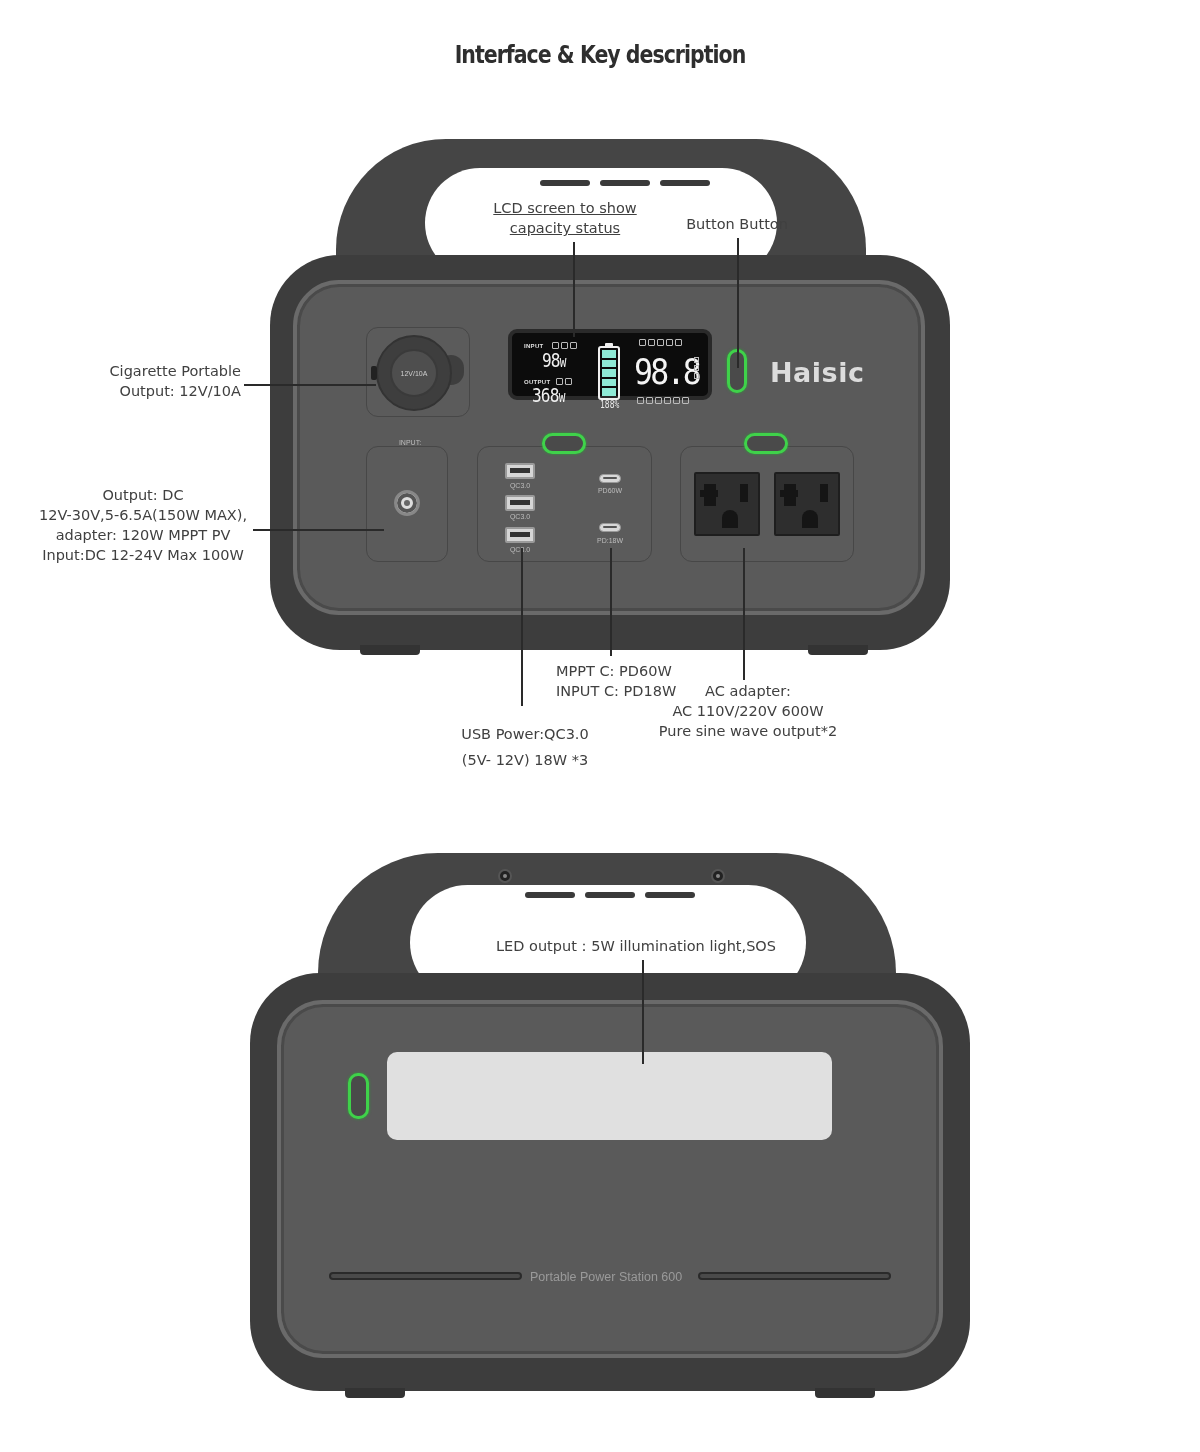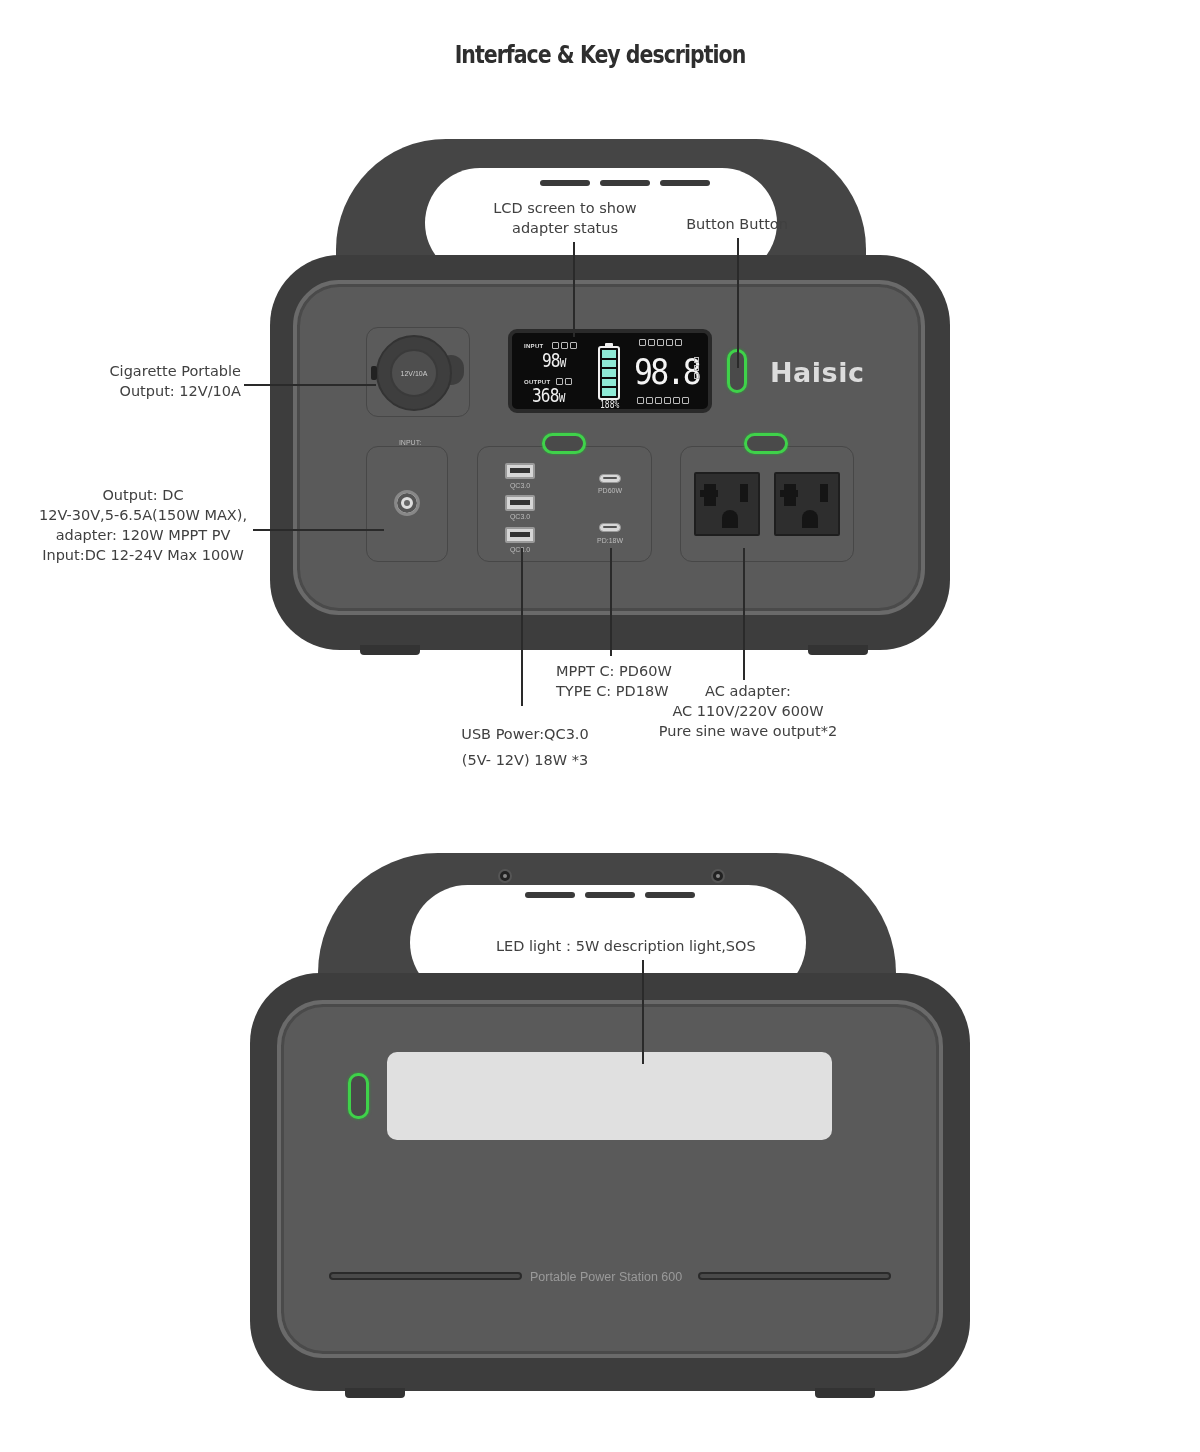--- a/index.html
+++ b/index.html
@@ -174,21 +174,21 @@
     <div class="slot-r"></div>
     <div class="ground"></div>
   </div>
   <div class="outlet" style="left:774px;top:472px;">
     <div class="slot-l"></div>
     <div class="slot-l2"></div>
     <div class="slot-r"></div>
     <div class="ground"></div>
   </div>
 
-  <div class="lcd" style="left:508px;top:329px;width:204px;height:84px;">
+  <div class="lcd" style="left:508px;top:329px;width:204px;height:71px;">
     <div class="lcd-small" style="left:12px;top:10px;">INPUT</div>
     <div class="lcd-icons" style="left:40px;top:9px;">
         <span></span>
         <span></span>
         <span></span>
       </div>
     <div class="lcd-num" style="left:30px;top:18px;">
       <span>98</span><span class="lcd-unit">W</span>
     </div>
     <div class="lcd-small" style="left:12px;top:46px;">OUTPUT</div>
@@ -228,23 +228,23 @@
         <span></span>
         <span></span>
       </div>
   </div>
 
   <div class="green-btn" style="left:727px;top:349px;width:20px;height:44px;border-radius:10px;"></div>
 
   <div class="brand" style="left:770px;top:357px;">Haisic</div>
 </div>
 
-<div class="label center" style="left:475px;top:198px;width:180px;">
+<div class="label center" style="left:475px;top:198px;width:180px;text-decoration:underline;">
   <div>LCD screen to show</div>
-  <div>adapter status</div>
+  <div>capacity status</div>
 </div>
 <div class="vline" style="left:573px;top:242px;height:95px;"></div>
 
 <div class="label center" style="left:672px;top:214px;width:130px;">
   <div>Button Button</div>
 </div>
 <div class="vline" style="left:737px;top:238px;height:130px;"></div>
 
 <div class="label right" style="left:60px;top:361px;width:181px;">
   <div>Cigarette Portable</div>
@@ -259,21 +259,21 @@
   <div>Input:DC 12-24V Max 100W</div>
 </div>
 <div class="hline" style="left:253px;top:529px;width:131px;"></div>
 
 <div class="vline" style="left:521px;top:548px;height:158px;"></div>
 <div class="vline" style="left:610px;top:548px;height:108px;"></div>
 <div class="vline" style="left:743px;top:548px;height:132px;"></div>
 
 <div class="label" style="left:556px;top:661px;">
   <div>MPPT C: PD60W</div>
-  <div>TYPE C: PD18W</div>
+  <div>INPUT C: PD18W</div>
 </div>
 
 <div class="label center" style="left:648px;top:681px;width:200px;">
   <div>AC adapter:</div>
   <div>AC 110V/220V 600W</div>
   <div>Pure sine wave output*2</div>
 </div>
 
 <div class="label center" style="left:440px;top:721px;width:170px;line-height:26px;">
   <div>USB Power:QC3.0</div>
@@ -296,15 +296,15 @@
 
   <div class="green-btn" style="left:348px;top:1073px;width:21px;height:46px;border-radius:10px;"></div>
   <div class="led-panel" style="left:387px;top:1052px;width:445px;height:88px;"></div>
 
   <div class="groove" style="left:329px;top:1272px;width:193px;"></div>
   <div class="model-text" style="left:530px;top:1270px;">Portable Power Station 600</div>
   <div class="groove" style="left:698px;top:1272px;width:193px;"></div>
 </div>
 
 <div class="label" style="left:496px;top:936px;">
-  <div>LED light：5W description light,SOS</div>
+  <div>LED output：5W illumination light,SOS</div>
 </div>
 <div class="vline" style="left:642px;top:960px;height:104px;"></div>
 
 </body></html>

